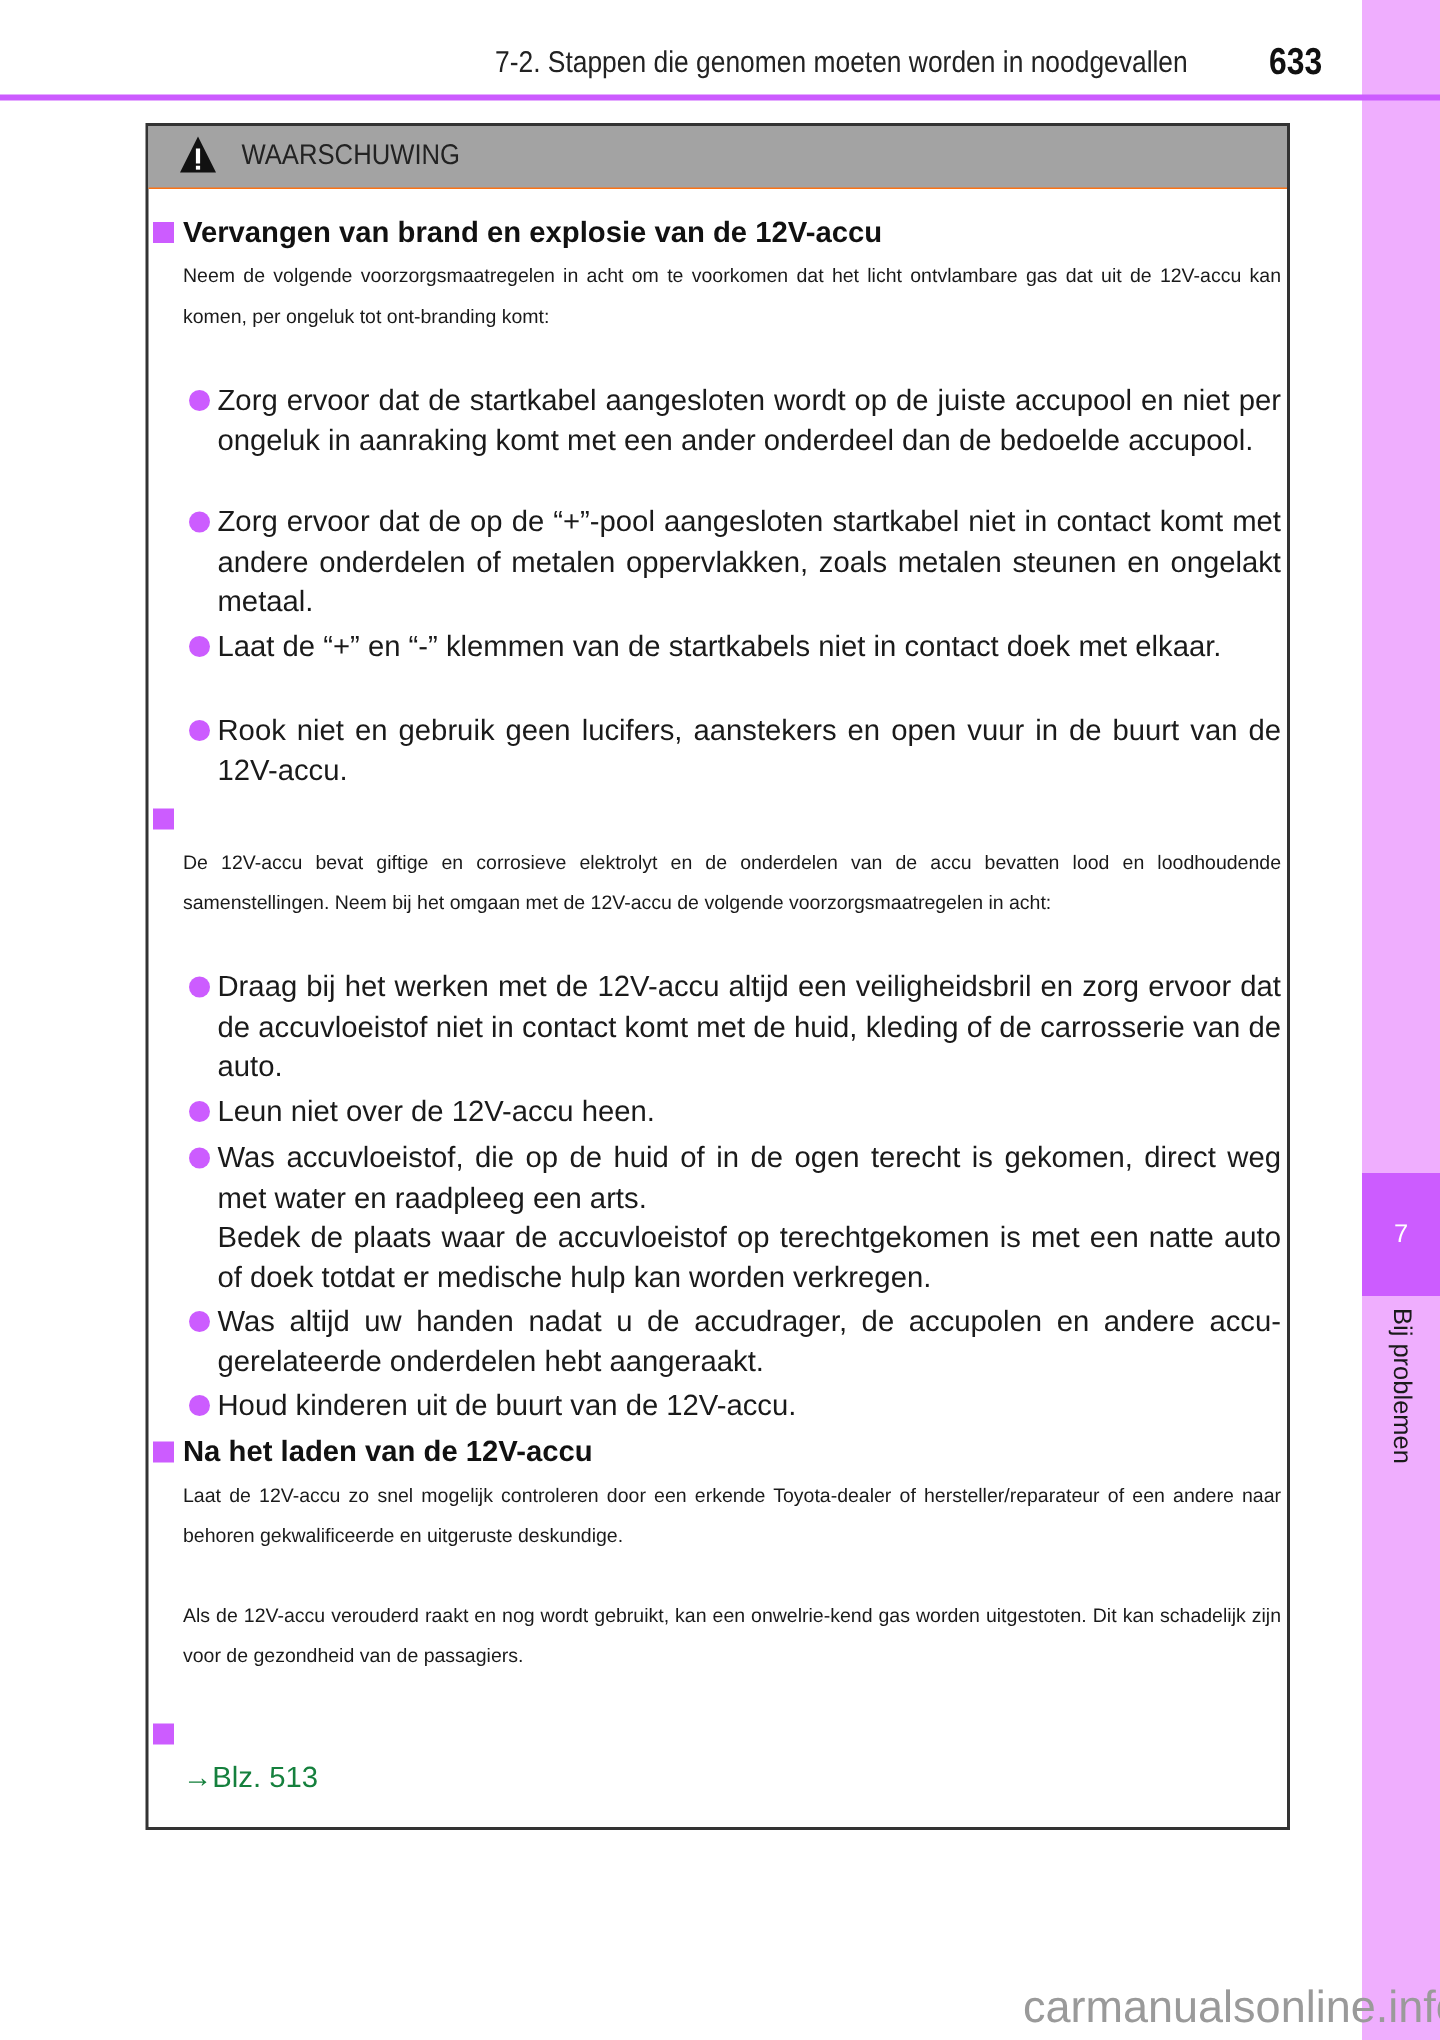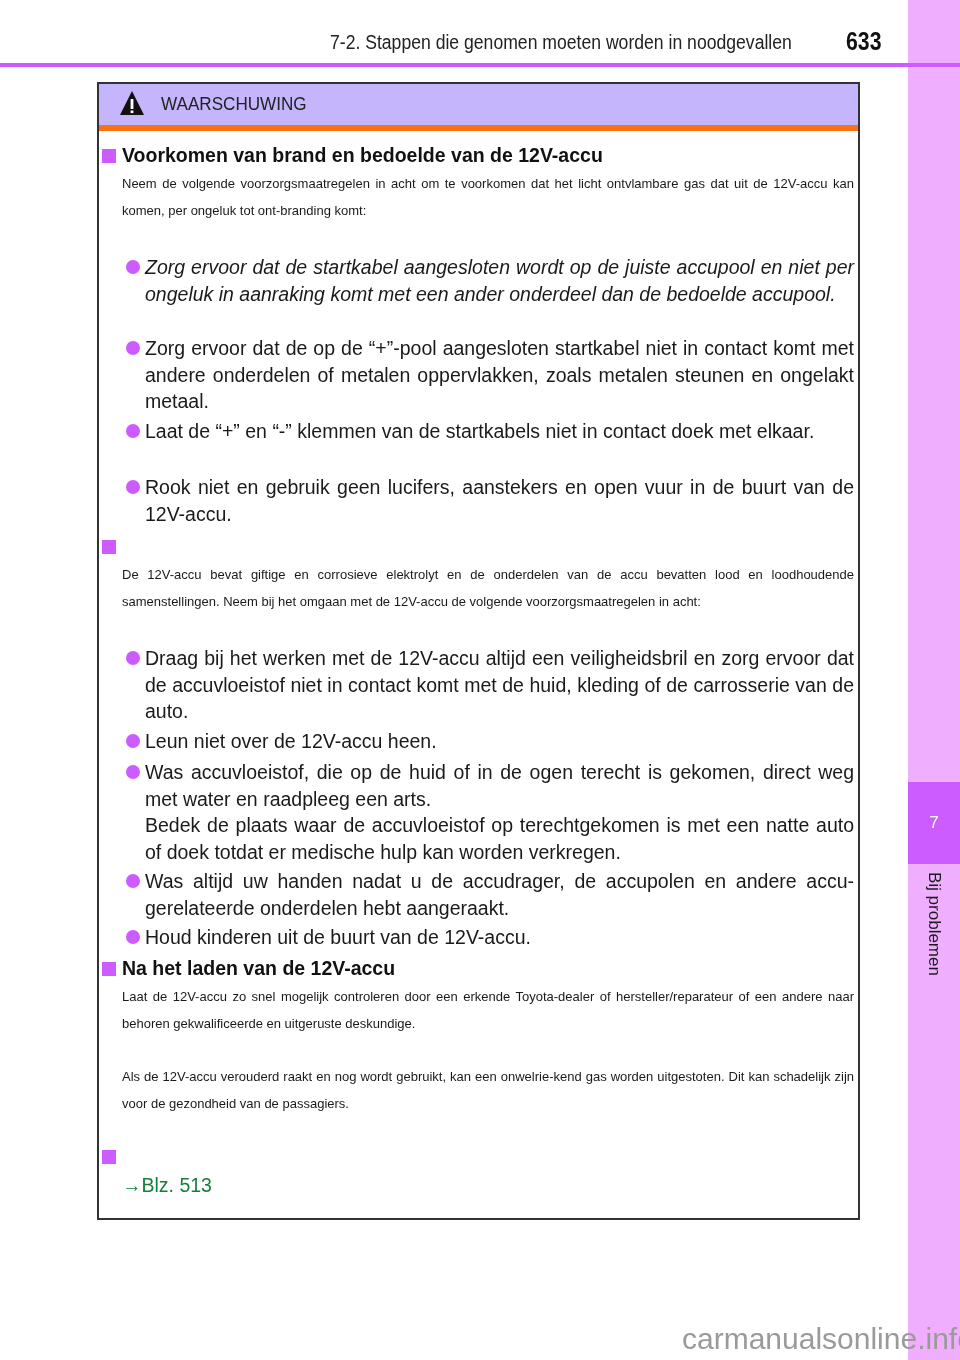--- a/index.html
+++ b/index.html
@@ -10,21 +10,21 @@
               color:#fff; font-size:17px; text-align:center; line-height:82px; }
   .side-label { position:absolute; left:908px; top:872px; width:52px; height:140px; }
   .side-label span { position:absolute; left:50%; top:0; transform-origin:0 0;
                      transform:translateX(10px) rotate(90deg); white-space:nowrap; font-size:17px; color:#1a1a1a; }
   .top-rule { position:absolute; left:0; top:63px; width:960px; height:4px; background:#cc5cff; }
   .header-title { position:absolute; right:168px; top:31px; font-size:20px; color:#222;
                   transform:scaleX(0.88); transform-origin:right center; white-space:nowrap; }
   .page-num { position:absolute; left:846px; top:27px; font-size:25px; font-weight:bold; color:#111;
               transform:scaleX(0.85); transform-origin:left center; }
   .box { position:absolute; left:97px; top:82px; width:763px; height:1138px; border:2px solid #333; box-sizing:border-box; }
-  .box-head { height:41px; background:#c4b5fd; border-bottom:6px solid #f97316; position:relative; }
+  .box-head { height:41px; background:#a3a3a3; border-bottom:1px solid #f97316; position:relative; }
   .warn-icon { position:absolute; left:20px; top:6px; width:26px; height:26px; }
   .warn-label { position:absolute; left:62px; top:9px; font-size:19px; color:#222;
                 transform:scaleX(0.9); transform-origin:left center; }
   .sec-title { position:absolute; left:102px; font-size:19.5px; font-weight:bold; color:#111; white-space:nowrap; }
   .sec-title .sq { display:inline-block; width:14px; height:14px; background:#cc5cff; margin-right:6px; vertical-align:-1px; }
   .para { position:absolute; left:122px; width:732px; font-size:13px; line-height:26.5px; text-align:justify; color:#1a1a1a; }
   .bullet { position:absolute; left:126px; width:728px; font-size:19.5px; line-height:26.5px; text-align:justify;
             padding-left:19px; box-sizing:border-box; color:#1a1a1a; }
   .bullet .dot { position:absolute; left:0; top:6px; width:14px; height:14px; border-radius:50%; background:#cc5cff; }
   .ref { position:absolute; left:122px; font-size:19.5px; color:#15803d;text-align:right; }
@@ -47,24 +47,24 @@
   <div class="box-head">
     <svg class="warn-icon" viewBox="0 0 26 26">
       <polygon points="13,1 25,25 1,25" fill="#111"></polygon>
       <rect x="11.6" y="9" width="2.8" height="10" fill="#fff"></rect>
       <rect x="11.6" y="20.5" width="2.8" height="2.6" fill="#fff"></rect>
     </svg>
     <span class="warn-label">WAARSCHUWING</span>
   </div>
 </div>
 
-<div class="sec-title" style="top:144px;"><span class="sq"></span><span>Voorkomen van brand en bedoelde van de 12V-accu</span></div>
+<div class="sec-title" style="top:144px;"><span class="sq"></span><span>Vervangen van brand en explosie van de 12V-accu</span></div>
 <div class="para" style="top:171px;">Neem de volgende voorzorgsmaatregelen in acht om te voorkomen dat het licht ontvlambare gas dat uit de 12V-accu kan komen, per ongeluk tot ont-branding komt:</div>
 
-<div class="bullet" style="top:254px;font-style:italic;"><span class="dot"></span><span>Zorg ervoor dat de startkabel aangesloten wordt op de juiste accupool en niet per ongeluk in aanraking komt met een ander onderdeel dan de bedoelde accupool.</span></div>
+<div class="bullet" style="top:254px;"><span class="dot"></span><span>Zorg ervoor dat de startkabel aangesloten wordt op de juiste accupool en niet per ongeluk in aanraking komt met een ander onderdeel dan de bedoelde accupool.</span></div>
 <div class="bullet" style="top:335px;"><span class="dot"></span><span>Zorg ervoor dat de op de “+”-pool aangesloten startkabel niet in contact komt met andere onderdelen of metalen oppervlakken, zoals metalen steunen en ongelakt metaal.</span></div>
 <div class="bullet" style="top:418px;"><span class="dot"></span><span>Laat de “+” en “-” klemmen van de startkabels niet in contact doek met elkaar.</span></div>
 <div class="bullet" style="top:474px;"><span class="dot"></span><span>Rook niet en gebruik geen lucifers, aanstekers en open vuur in de buurt van de 12V-accu.</span></div>
 
 <div class="sec-title" style="top:535px;"><span class="sq"></span></div>
 <div class="para" style="top:562px;">De 12V-accu bevat giftige en corrosieve elektrolyt en de onderdelen van de accu bevatten lood en loodhoudende samenstellingen. Neem bij het omgaan met de 12V-accu de volgende voorzorgsmaatregelen in acht:</div>
 
 <div class="bullet" style="top:645px;"><span class="dot"></span><span>Draag bij het werken met de 12V-accu altijd een veiligheidsbril en zorg ervoor dat de accuvloeistof niet in contact komt met de huid, kleding of de carrosserie van de auto.</span></div>
 <div class="bullet" style="top:728px;"><span class="dot"></span><span>Leun niet over de 12V-accu heen.</span></div>
 <div class="bullet" style="top:759px;"><span class="dot"></span><span>Was accuvloeistof, die op de huid of in de ogen terecht is gekomen, direct weg met water en raadpleeg een arts.</span></div>

